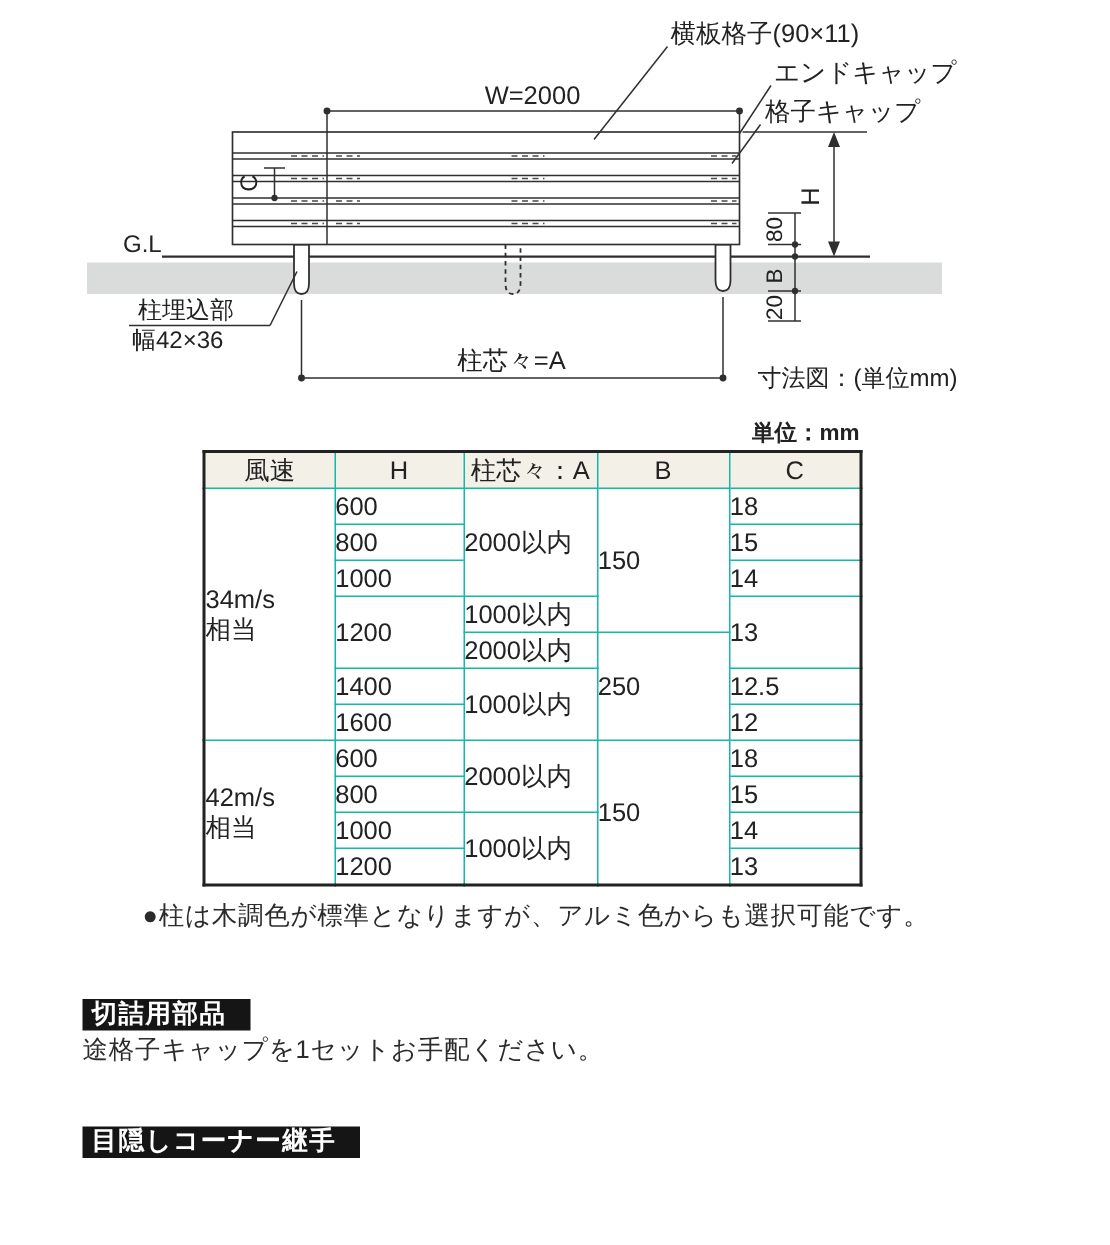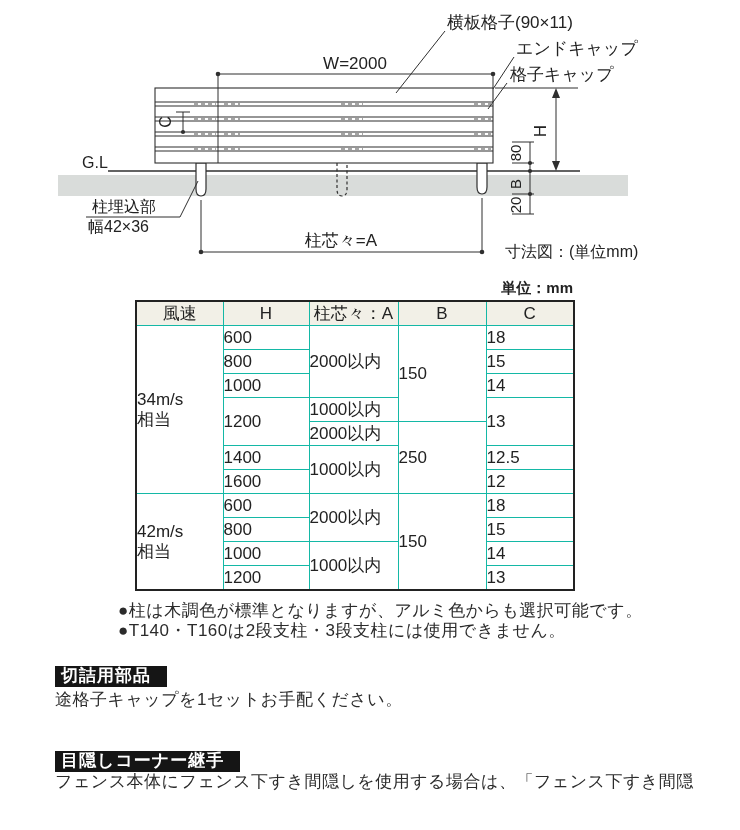--- a/index.html
+++ b/index.html
@@ -20,21 +20,21 @@
     border:1px solid #14b8a6;vertical-align:middle;
     font-size:17px;font-weight:normal;color:#222;padding:0;height:23px;
     line-height:1.15;
   }
   table.spec th{background:#f2f0e7;}
   td.wind-cell{white-space:pre-line;}
   col.c-wind{width:87px;} col.c-h{width:86px;} col.c-a{width:89px;}
   col.c-b{width:88px;} col.c-c{width:88px;}
   
   .note-line{font-size:17px;letter-spacing:0.5px;line-height:20px;color:#2b2b2b;}
-  #notes{left:118px;top:601px;}
+  #notes{left:95px;top:601px;}
   .badge{
     display:inline-block;background:#151515;color:#ffffff;
     font-size:17px;font-weight:bold;letter-spacing:1px;
     padding:1px 16px 2px 6px;line-height:18px;
   }
   #badge-1{left:55px;top:666px;}
   #para-1{left:55px;top:690px;}
   #badge-2{left:55px;top:751px;}
   #para-2{left:55px;top:772px;}
   .para-line{font-size:17px;letter-spacing:0.5px;line-height:20px;color:#2b2b2b;}
@@ -232,28 +232,26 @@
       <tr>
         <td>1200</td>
         <td>13</td>
       </tr>
     </tbody>
   </table>
 </div>
 
 <div class="abs" id="notes">
   <div class="note-line">●柱は木調色が標準となりますが、アルミ色からも選択可能です。</div>
-  <div class="note-line">●T140・T160は2段支柱・3段支柱には使用できません。</div>
 </div>
 
 <div class="abs" id="badge-1">
   <span class="badge">切詰用部品</span>
 </div>
 <div class="abs" id="para-1">
   <div class="para-line">途格子キャップを1セットお手配ください。</div>
 </div>
 
 <div class="abs" id="badge-2">
   <span class="badge">目隠しコーナー継手</span>
 </div>
 <div class="abs" id="para-2">
-  <div class="para-line">フェンス本体にフェンス下すき間隠しを使用する場合は、「フェンス下すき間隠</div>
 </div>
 
 </body></html>

